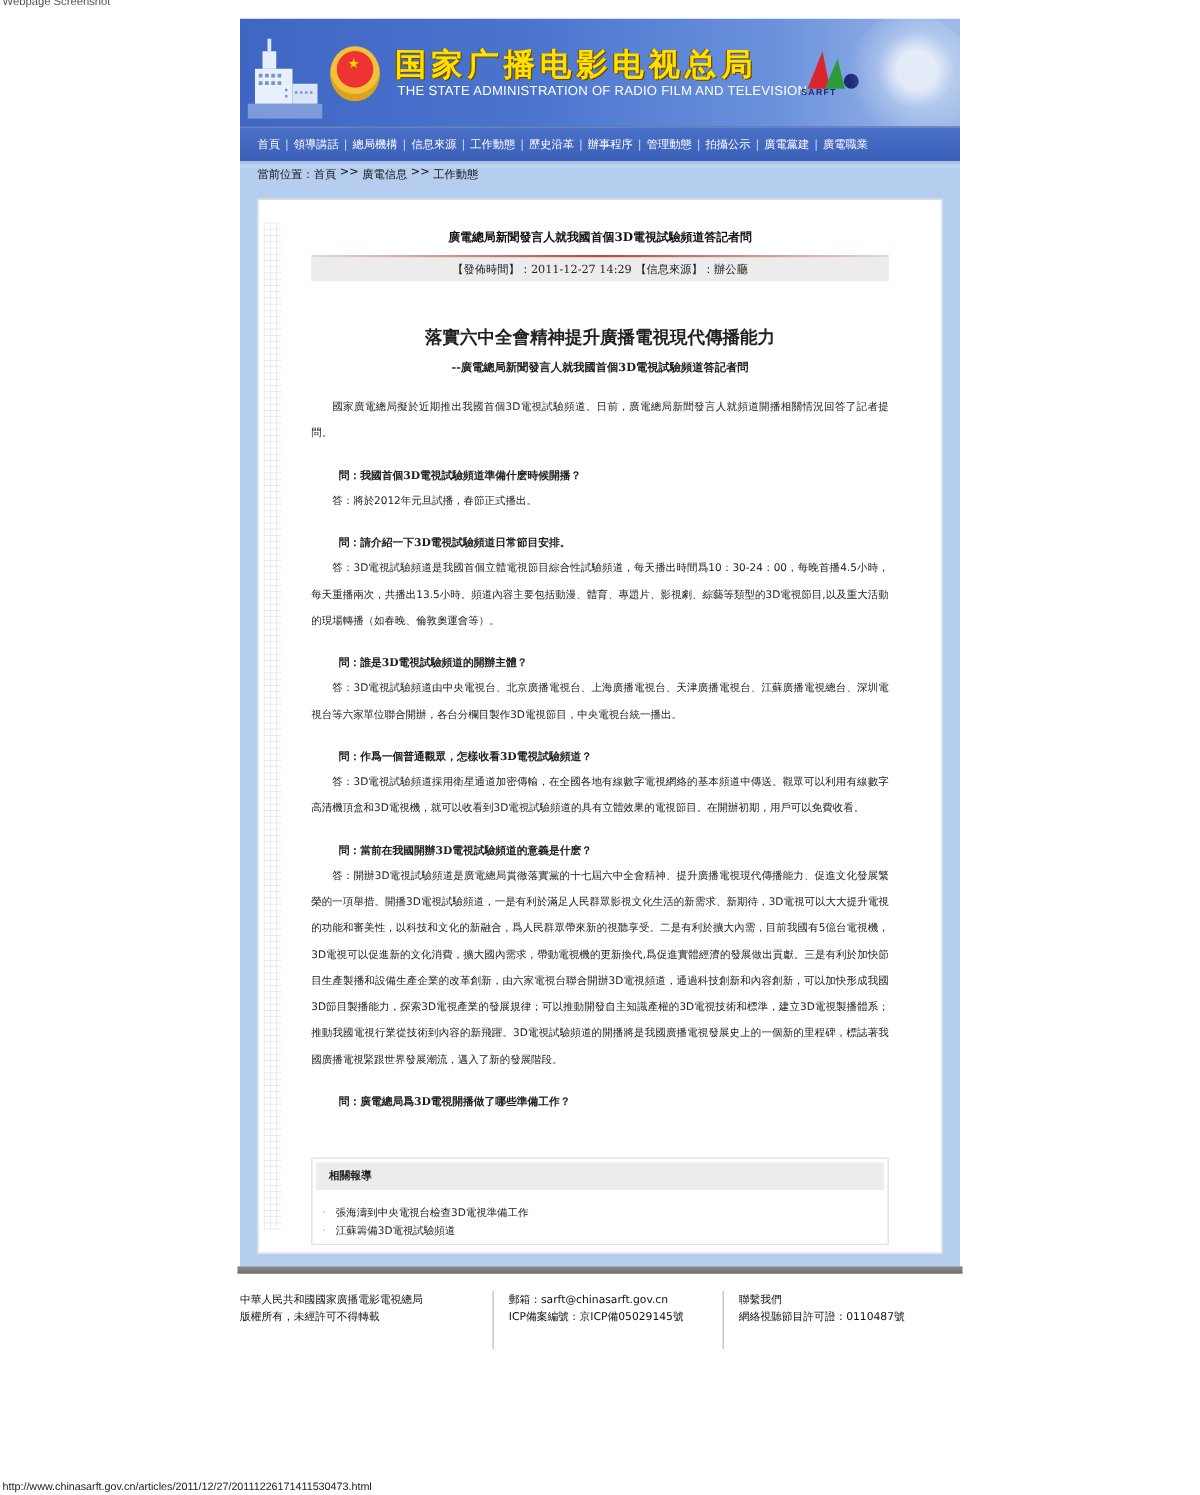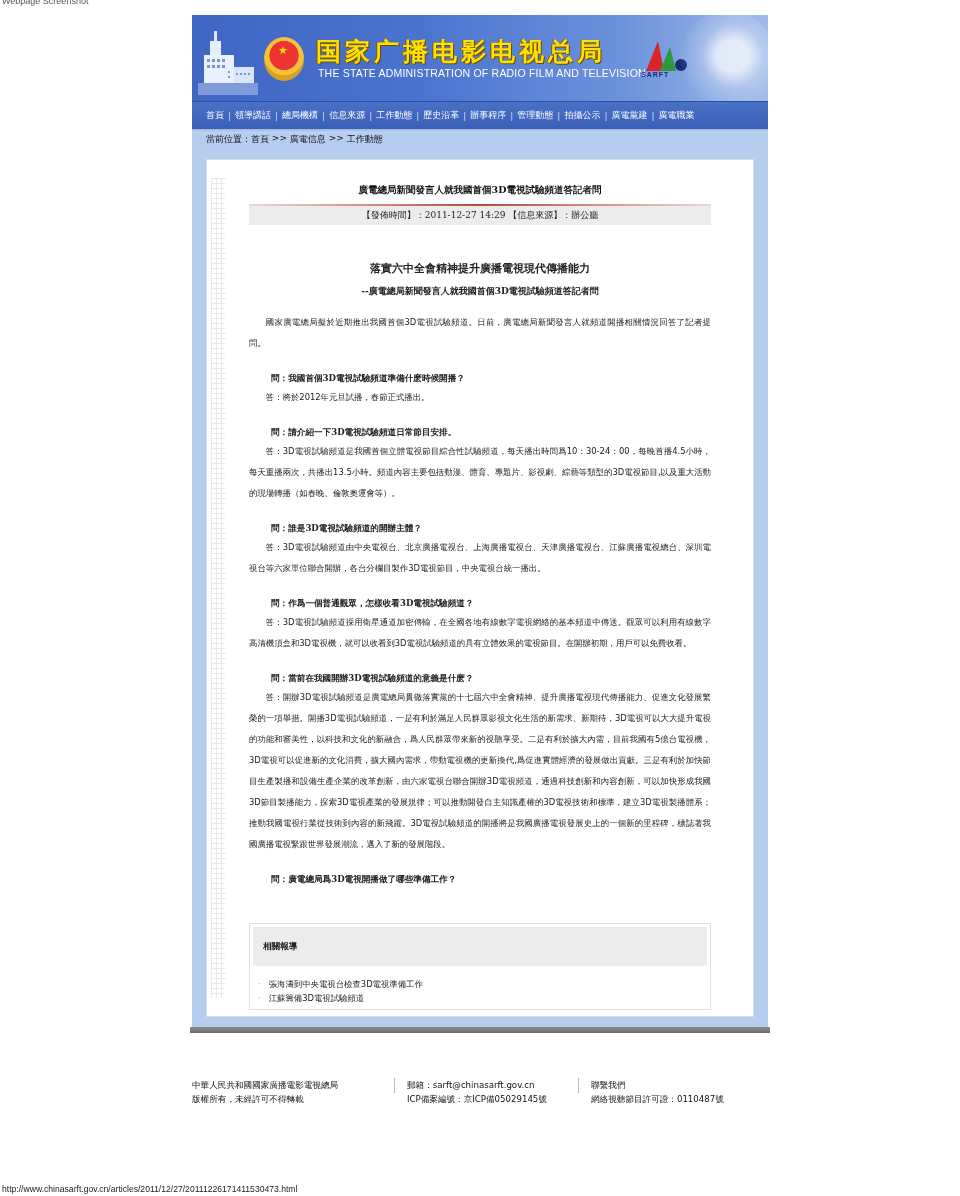--- a/index.html
+++ b/index.html
@@ -39,40 +39,40 @@
   .grid-strip { position: absolute; left: 4px; top: 18px; bottom: 18px; width: 14px;
     background-image: linear-gradient(#e8e8e8 1px, transparent 1px), linear-gradient(90deg, #e8e8e8 1px, transparent 1px);
     background-size: 5px 5px; }
   .content { margin-left: 42px; margin-right: 42px; padding-top: 24px; }
 
   .art-title { text-align: center; font-size: 9.5px; font-weight: bold; color: #111; font-family: "DejaVu Serif", serif; }
   .art-rule { margin-top: 7px; height: 2px; background: linear-gradient(90deg, #e8d7d7, #b54a3c 50%, #e8d7d7); }
   .meta-bar { background: #ececec; height: 19px; display: flex; align-items: center; justify-content: center; font-size: 9px; color: #222; font-family: "DejaVu Serif", serif; }
   .meta-bar span { white-space: pre; }
 
-  .sub1 { margin-top: 36px; text-align: center; font-size: 11px; font-weight: bold; font-family: "DejaVu Serif", serif; }
+  .sub1 { margin-top: 36px; text-align: center; font-size: 14px; font-weight: bold; font-family: "DejaVu Serif", serif; }
   .sub2 { margin-top: 9px; text-align: center; font-size: 9px; font-weight: bold; font-family: "DejaVu Serif", serif; }
 
   .body-text { font-size: 8.4px; line-height: 21px; color: #222; text-indent: 2em; text-align: justify; }
   .intro { margin-top: 14px; }
   .q { margin-top: 16px; font-size: 8.6px; font-weight: bold; padding-left: 22px; line-height: 16px; font-family: "DejaVu Serif", serif; }
   .a { margin-top: 1px; }
 
   .related { margin-top: 36px; border: 1px solid #e0e0e0; background: #fff; }
-  .related-head { background: #ececec; height: 39px; display: flex; align-items: center; padding-left: 10px; font-size: 8.6px; font-weight: bold; margin: 3px; }
+  .related-head { background: #ececec; height: 22px; display: flex; align-items: center; padding-left: 10px; font-size: 8.6px; font-weight: bold; margin: 3px; }
   .related ul { list-style: none; padding: 8px 0 4px 8px; }
   .related li { font-size: 8.4px; line-height: 14px; color: #222; }
   .related li .dot { color: #aaa; margin-right: 8px; }
   .related li a { color: #222; text-decoration: none; cursor: pointer; }
 
   .bottom-bar { height: 6px; background: linear-gradient(#8d8d8d, #6c6c6c); margin: 0 -2px; }
 
   
   .footer { display: flex; padding-top: 14px; height: 60px; }
-  .fcol { font-size: 8.6px; line-height: 14px; color: #111; padding: 0 12px; margin-top: 31px; }
+  .fcol { font-size: 8.6px; line-height: 14px; color: #111; padding: 0 12px; }
   .fcol.c1 { width: 202px; padding-left: 0; padding-right: 20px; }
   .fcol.c2 { width: 184px; border-left: 1px solid #bbb; }
   .fcol.c3 { border-left: 1px solid #bbb; }
 
   .url-bar { position: absolute; left: 2px; top: 1184px; font-size: 8.6px; color: #222; font-family: "Liberation Sans", sans-serif; }
 </style>
 </head>
 <body>
 
 <div class="shot-label">Webpage Screenshot</div>

